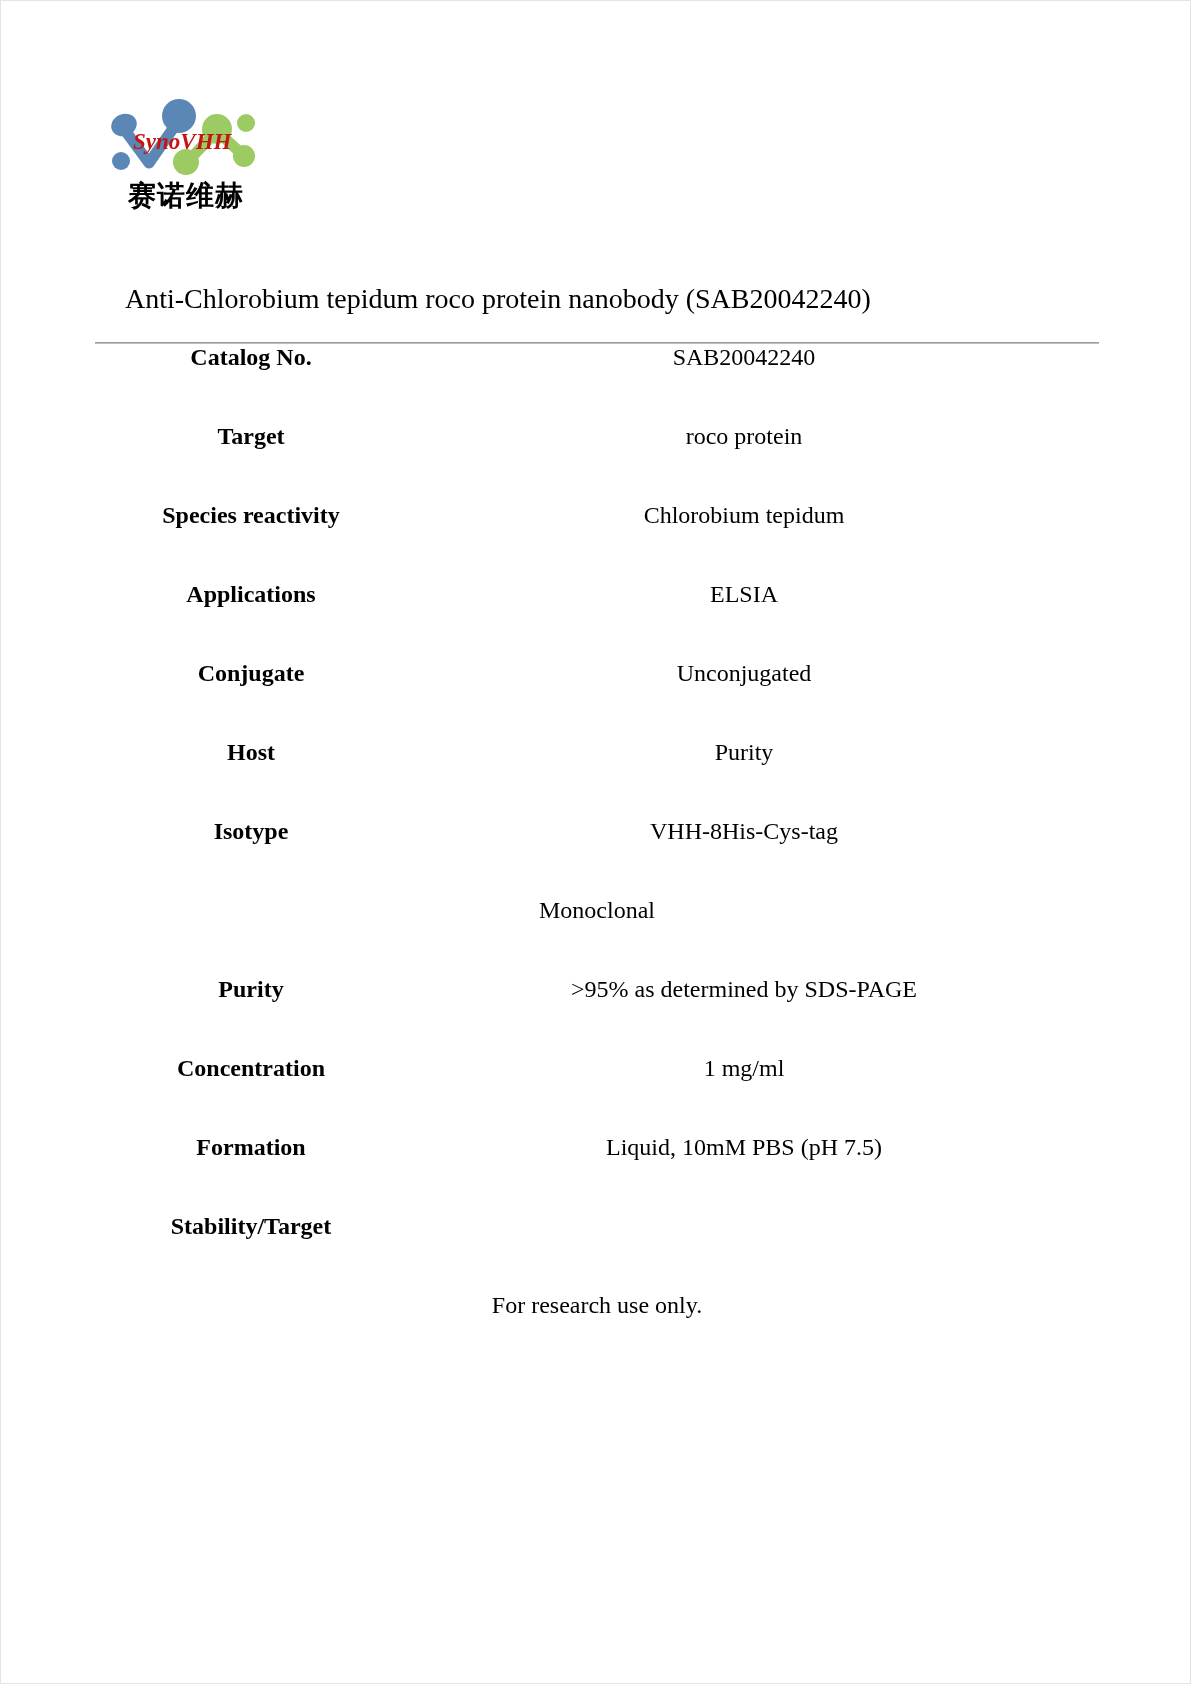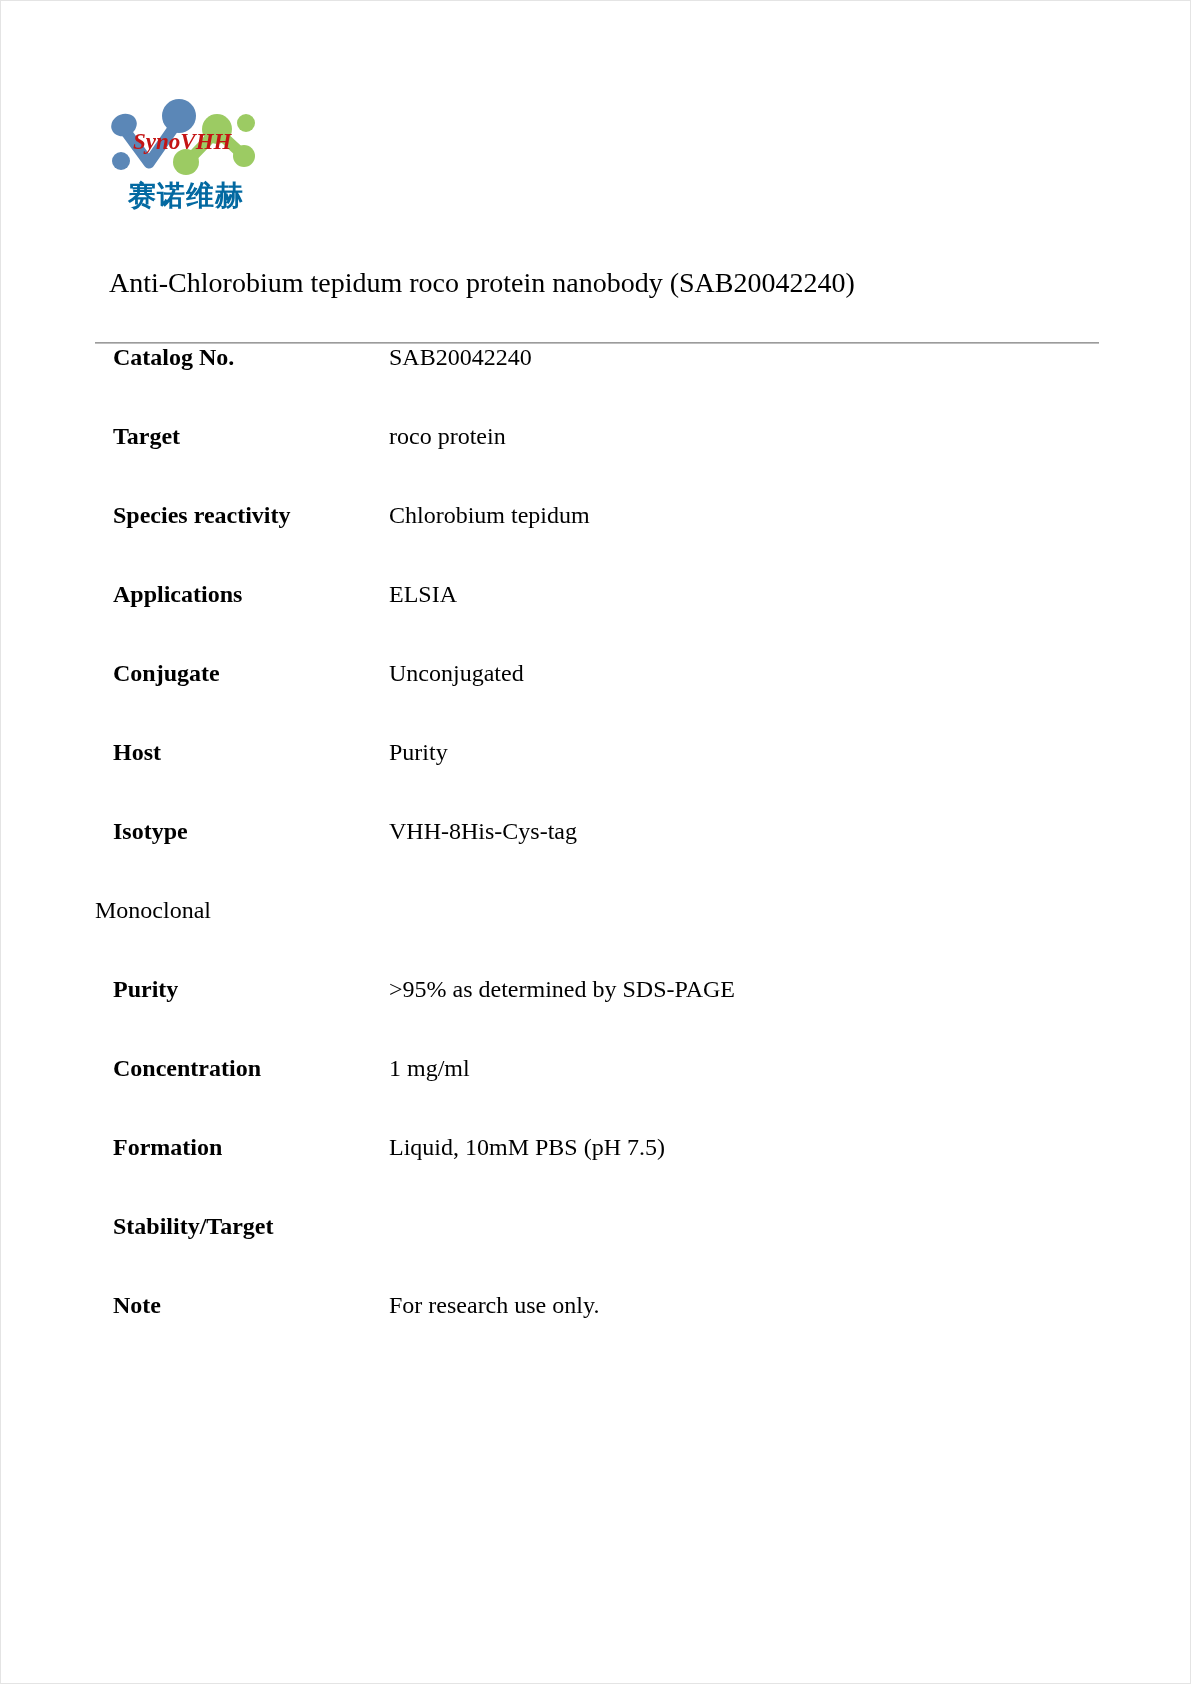--- a/index.html
+++ b/index.html
@@ -5,44 +5,45 @@
   html,body { margin:0; padding:0; background:#fff; }
   .page {
     position:relative;
     width:1191px; height:1684px;
     background:#ffffff;
     box-sizing:border-box;
     border:1px solid #e4e4e4;
     font-family:"Liberation Serif", serif;
     color:var(--text, #000);
     overflow:hidden;
+    text-align:center;
   }
 
   
   .logo { position:absolute; left:108px; top:86px; width:160px; height:130px; }
   .logo svg { position:absolute; left:0; top:0; }
   .logo-cn {
     position:absolute; left:19px; top:90px;
     font-family:"Liberation Sans", sans-serif;
-    font-size:28px; font-weight:700; color:#0369a1; letter-spacing:1px;
+    font-size:28px; font-weight:700; color:#000000; letter-spacing:1px;
     white-space:nowrap;
   }
   .brand-text {
     font-family:"Liberation Serif", serif;
     font-style:italic; font-weight:700;
     fill:var(--brand-red, #c41414);
   }
   .blob-blue { fill:var(--logo-blue, #5b87b7); }
   .stroke-blue { stroke:var(--logo-blue, #5b87b7); fill:none; }
   .blob-green { fill:var(--logo-green, #9ccb63); }
   .stroke-green { stroke:var(--logo-green, #9ccb63); fill:none; }
 
   
   .title {
-    position:absolute; left:108px; top:266px; margin:0;
+    position:absolute; left:108px; top:266px; margin:16px;
     font-size:28px; font-weight:400; color:#000;
     white-space:nowrap;
   }
 
   
   .rule {
     position:absolute; left:94px; top:341px; width:1004px; height:2px;
     background:linear-gradient(to bottom, var(--divider, #8a8a8a), #cfcfcf);
   }
 
@@ -126,18 +127,17 @@
       <div class="pvalue">1 mg/ml</div>
     </div>
     <div class="prow">
       <div class="plabel">Formation</div>
       <div class="pvalue">Liquid, 10mM PBS (pH 7.5)</div>
     </div>
     <div class="prow">
       <div class="plabel">Stability/Target</div>
     </div>
     <div class="prow">
-      <div class="plabel">Note</div>
       <div class="pvalue">For research use only.</div>
     </div>
   </div>
 
 </div>
 
 </body></html>

